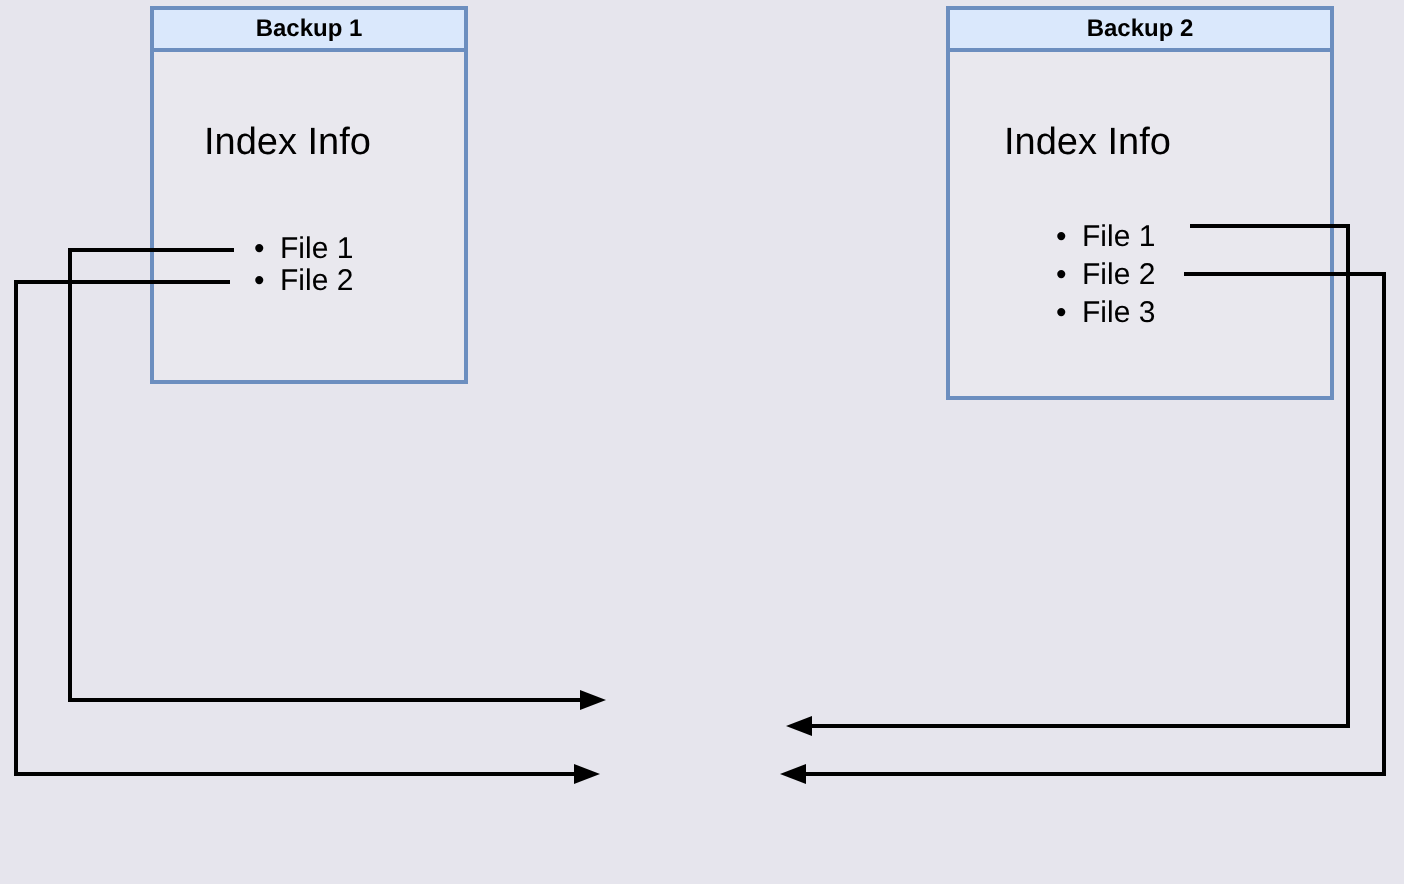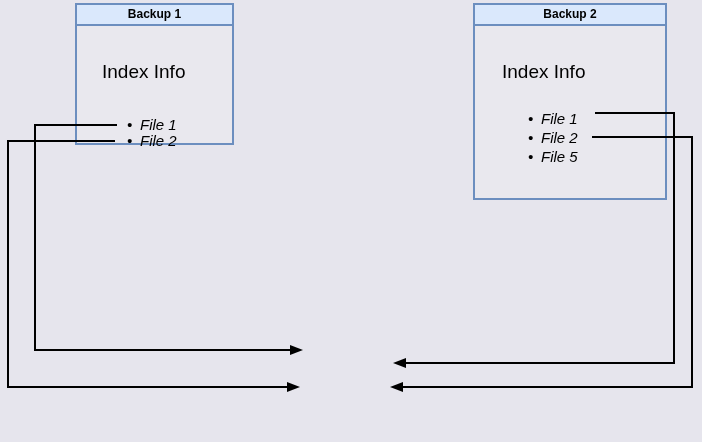--- a/index.html
+++ b/index.html
@@ -48,29 +48,28 @@
     font-size: 19px;
     white-space: nowrap;
   }
   ul.filelist {
     position: absolute;
     margin: 0;
     padding: 0;
     list-style: none;
     font-size: 15px;
     white-space: nowrap;
-    font-style: italic;
   }
   ul.filelist li::before {
     content: "\2022";
     display: inline-block;
     width: 13px;
   }
   
-  #backup1 { left: 75px;  top: 3px;   width: 159px; height: 142px; }
+  #backup1 { left: 75px;  top: 3px;   width: 159px; height: 189px; }
   #backup2 { left: 473px; top: 3px;   width: 194px; height: 197px; }
   #dedup   { left: 254px; top: 279px; width: 191px; height: 158px; }
 
   #backup1 .subtitle { left: 25px; top: 56px; }
   #backup2 .subtitle { left: 27px; top: 56px; }
 
   #backup1 ul.filelist { left: 50px; top: 112px; }
   #backup1 ul.filelist li { height: 16px; line-height: 16px; }
 
   #backup2 ul.filelist { left: 53px; top: 104px; }
@@ -110,21 +109,21 @@
       <li>File 2</li>
     </ul>
   </div>
 
   <div class="node blue" id="backup2">
     <div class="node-title">Backup 2</div>
     <div class="subtitle">Index Info</div>
     <ul class="filelist">
       <li>File 1</li>
       <li>File 2</li>
-      <li>File 5</li>
+      <li>File 3</li>
     </ul>
   </div>
 
 
   <svg class="wires" viewBox="0 0 702 442" aria-hidden="true">
     <g>
       <path d="M117 125 H35 V350 H291"></path>
       <polygon points="303,350 290,345 290,355"></polygon>
     </g>
     <g>

